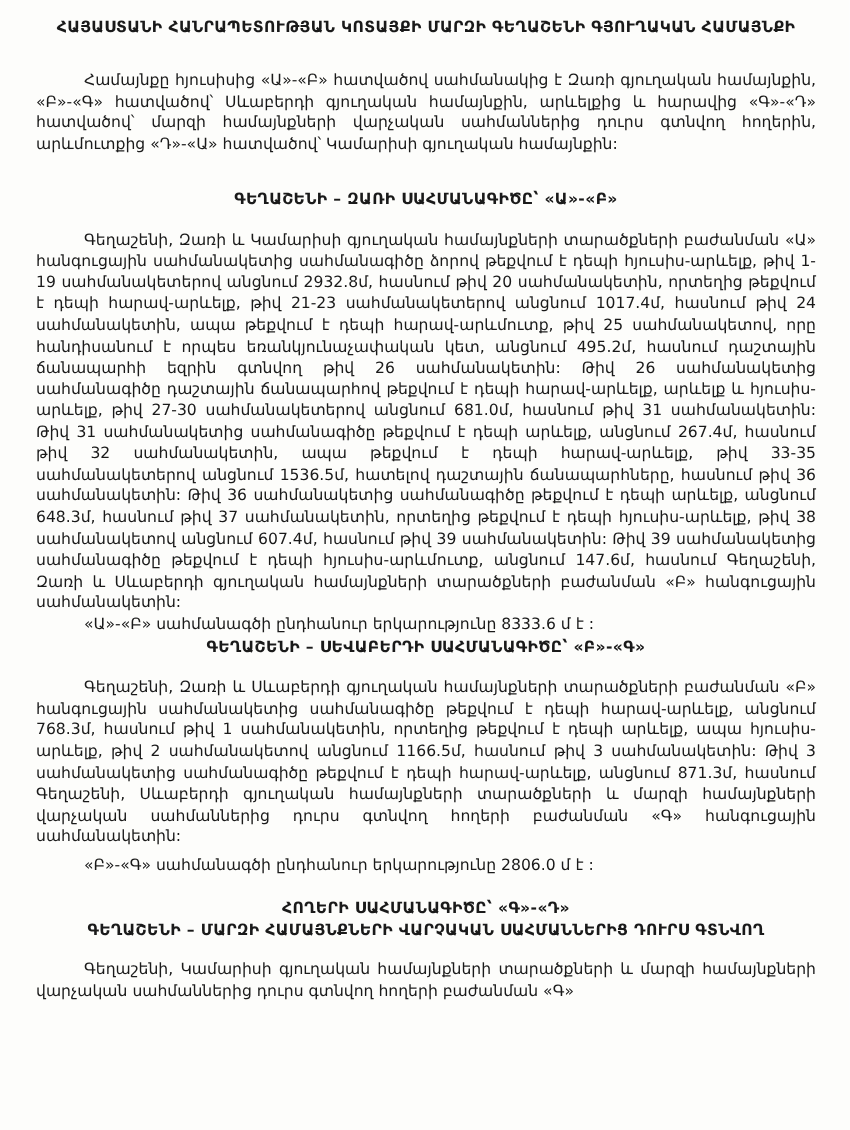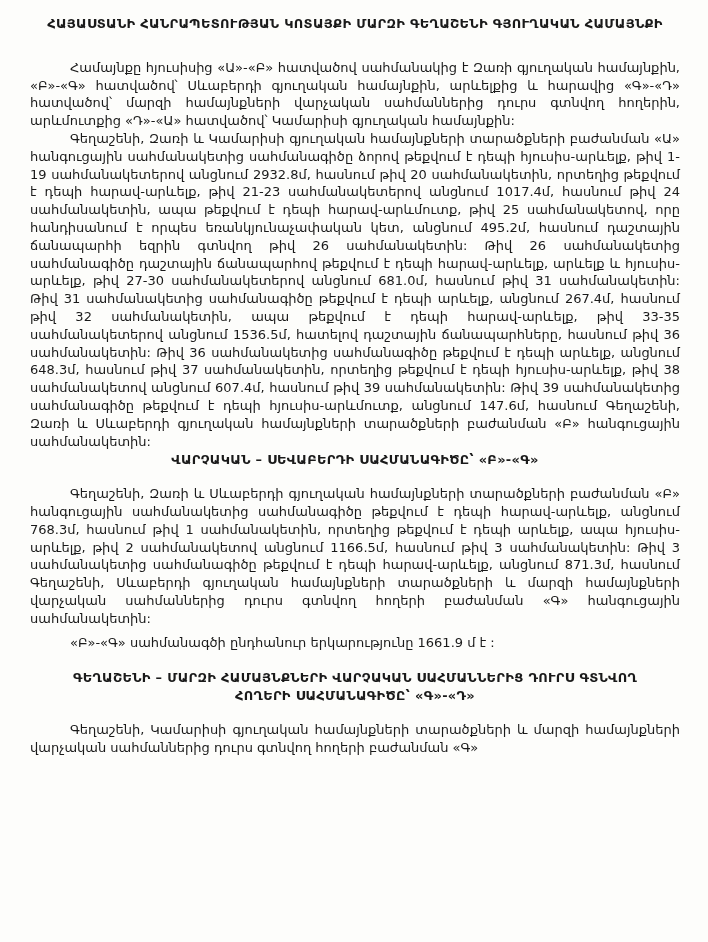--- a/index.html
+++ b/index.html
@@ -60,27 +60,31 @@
 <body>
 
 <div class="page">
 
   <div class="title-block">
     <div>ՀԱՅԱՍՏԱՆԻ ՀԱՆՐԱՊԵՏՈՒԹՅԱՆ ԿՈՏԱՅՔԻ ՄԱՐԶԻ ԳԵՂԱՇԵՆԻ ԳՅՈՒՂԱԿԱՆ ՀԱՄԱՅՆՔԻ</div>
   </div>
 
   <p class="para">Համայնքը հյուսիսից «Ա»-«Բ» հատվածով սահմանակից է Զառի գյուղական համայնքին, «Բ»-«Գ» հատվածով՝ Սևաբերդի գյուղական համայնքին, արևելքից և հարավից «Գ»-«Դ» հատվածով՝ մարզի համայնքների վարչական սահմաններից դուրս գտնվող հողերին, արևմուտքից «Դ»-«Ա» հատվածով՝ Կամարիսի գյուղական համայնքին:</p>
 
+  <div class="heading">
+    <div>ԳԵՂԱՇԵՆԻ – ԶԱՌԻ ՍԱՀՄԱՆԱԳԻԾԸ՝ «Ա»-«Բ»</div>
+  </div>
   <p class="para">Գեղաշենի, Զառի և Կամարիսի գյուղական համայնքների տարածքների բաժանման «Ա» հանգուցային սահմանակետից սահմանագիծը ձորով թեքվում է դեպի հյուսիս-արևելք, թիվ 1-19 սահմանակետերով անցնում 2932.8մ, հասնում թիվ 20 սահմանակետին, որտեղից թեքվում է դեպի հարավ-արևելք, թիվ 21-23 սահմանակետերով անցնում 1017.4մ, հասնում թիվ 24 սահմանակետին, ապա թեքվում է դեպի հարավ-արևմուտք, թիվ 25 սահմանակետով, որը հանդիսանում է որպես եռանկյունաչափական կետ, անցնում 495.2մ, հասնում դաշտային ճանապարհի եզրին գտնվող թիվ 26 սահմանակետին: Թիվ 26 սահմանակետից սահմանագիծը դաշտային ճանապարհով թեքվում է դեպի հարավ-արևելք, արևելք և հյուսիս-արևելք, թիվ 27-30 սահմանակետերով անցնում 681.0մ, հասնում թիվ 31 սահմանակետին: Թիվ 31 սահմանակետից սահմանագիծը թեքվում է դեպի արևելք, անցնում 267.4մ, հասնում թիվ 32 սահմանակետին, ապա թեքվում է դեպի հարավ-արևելք, թիվ 33-35 սահմանակետերով անցնում 1536.5մ, հատելով դաշտային ճանապարհները, հասնում թիվ 36 սահմանակետին: Թիվ 36 սահմանակետից սահմանագիծը թեքվում է դեպի արևելք, անցնում 648.3մ, հասնում թիվ 37 սահմանակետին, որտեղից թեքվում է դեպի հյուսիս-արևելք, թիվ 38 սահմանակետով անցնում 607.4մ, հասնում թիվ 39 սահմանակետին: Թիվ 39 սահմանակետից սահմանագիծը թեքվում է դեպի հյուսիս-արևմուտք, անցնում 147.6մ, հասնում Գեղաշենի, Զառի և Սևաբերդի գյուղական համայնքների տարածքների բաժանման «Բ» հանգուցային սահմանակետին:</p>
+  <p class="total">«Ա»-«Բ» սահմանագծի ընդհանուր երկարությունը 8333.6 մ է :</p>
 
   <div class="heading tight">
-    <div>ՎԱՐՉԱԿԱՆ – ՍԵՎԱԲԵՐԴԻ ՍԱՀՄԱՆԱԳԻԾԸ՝ «Բ»-«Գ»</div>
+    <div>ԳԵՂԱՇԵՆԻ – ՍԵՎԱԲԵՐԴԻ ՍԱՀՄԱՆԱԳԻԾԸ՝ «Բ»-«Գ»</div>
   </div>
   <p class="para">Գեղաշենի, Զառի և Սևաբերդի գյուղական համայնքների տարածքների բաժանման «Բ» հանգուցային սահմանակետից սահմանագիծը թեքվում է դեպի հարավ-արևելք, անցնում 768.3մ, հասնում թիվ 1 սահմանակետին, որտեղից թեքվում է դեպի արևելք, ապա հյուսիս-արևելք, թիվ 2 սահմանակետով անցնում 1166.5մ, հասնում թիվ 3 սահմանակետին: Թիվ 3 սահմանակետից սահմանագիծը թեքվում է դեպի հարավ-արևելք, անցնում 871.3մ, հասնում Գեղաշենի, Սևաբերդի գյուղական համայնքների տարածքների և մարզի համայնքների վարչական սահմաններից դուրս գտնվող հողերի բաժանման «Գ» հանգուցային սահմանակետին:</p>
-  <p class="total spaced">«Բ»-«Գ» սահմանագծի ընդհանուր երկարությունը 1661.9 մ է :</p>
+  <p class="total spaced">«Բ»-«Գ» սահմանագծի ընդհանուր երկարությունը 2806.0 մ է :</p>
 
   <div class="heading last">
+    <div>ՀՈՂԵՐԻ ՍԱՀՄԱՆԱԳԻԾԸ՝ «Գ»-«Դ»</div>
     <div>ԳԵՂԱՇԵՆԻ – ՄԱՐԶԻ ՀԱՄԱՅՆՔՆԵՐԻ ՎԱՐՉԱԿԱՆ ՍԱՀՄԱՆՆԵՐԻՑ ԴՈՒՐՍ ԳՏՆՎՈՂ</div>
-    <div>ՀՈՂԵՐԻ ՍԱՀՄԱՆԱԳԻԾԸ՝ «Գ»-«Դ»</div>
   </div>
   <p class="para">Գեղաշենի, Կամարիսի գյուղական համայնքների տարածքների և մարզի համայնքների վարչական սահմաններից դուրս գտնվող հողերի բաժանման «Գ»</p>
 
 </div>
 
 </body></html>

